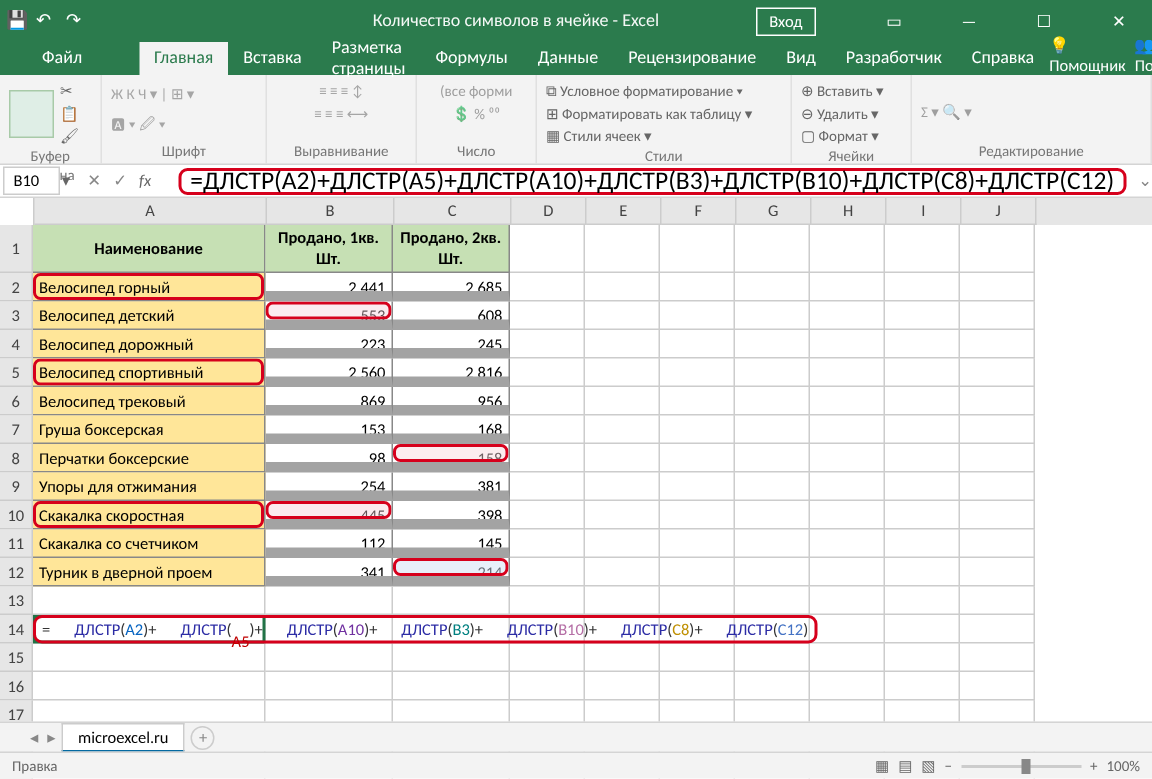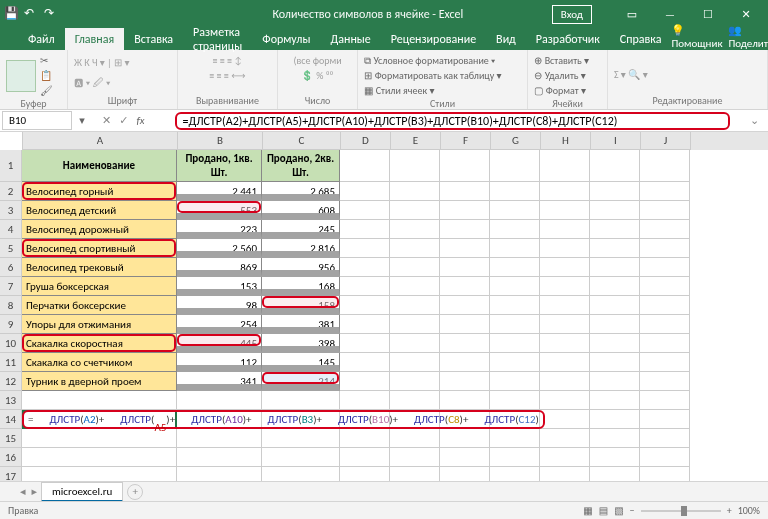--- a/index.html
+++ b/index.html
@@ -2,46 +2,46 @@
 <html><head>
 <meta charset="utf-8">
 <style>
 * { margin: 0; padding: 0; box-sizing: border-box; font-family: 'Segoe UI', Calibri, sans-serif; }
 body { width: 768px; height: 519px; background: #fff; overflow: hidden; font-size: 12px; }
 
 .titlebar { height: 28px; background: #2b7b4d; display: flex; align-items: center; justify-content: space-between; color: #fff; padding: 0 4px; }
 .titlebar .left { width: 180px; display: flex; gap: 4px; }
 .titlebar .win-icon { width: 16px; height: 16px; cursor: pointer; }
 .titlebar .center { font-size: 12px; opacity: 0.95; }
-.titlebar .right { display: flex; align-items: center; gap: 2px; justify-content: space-between; }
+.titlebar .right { display: flex; align-items: center; gap: 14px; justify-content: space-between; }
 .titlebar .login-btn { border: 1px solid #fff; padding: 2px 8px; font-size: 11px; margin-right: 20px; cursor: pointer; }
 .titlebar .win-btn { width: 36px; height: 26px; display: flex; align-items: center; justify-content: center; cursor: pointer; font-size: 11px; }
 
 .ribbon-tabs { height: 22px; background: #2b7b4d; display: flex; align-items: flex-end; color: #fff; font-size: 12px; padding-left: 18px; }
 .ribbon-tab { padding: 3px 10px; cursor: pointer; height: 22px; display: flex; align-items: center; }
-.ribbon-tab.active { background: #f3f3f3; color: #2b7b4d; }
+.ribbon-tab.active { background: #f3f3f3; color: #2b7b4d; margin-left: 28px; }
 .ribbon-tab.help { margin-left: 0; }
 .ribbon-right { margin-left: auto; display: flex; gap: 6px; padding-right: 8px; font-size: 11px; color: #fff; }
 .ribbon-right span { cursor: pointer; }
 
 .ribbon-body { height: 60px; background: #f3f3f3; border-bottom: 1px solid #d4d4d4; display: flex; font-size: 10px; color: #666; }
 .rib-group { border-right: 1px solid #e0e0e0; padding: 4px 6px 2px; display: flex; flex-direction: column; justify-content: space-between; }
 .rib-group .label { text-align: center; font-size: 10px; color: #777; }
 .rib-content { display: flex; gap: 4px; align-items: center; flex: 1; }
 .rib-icon { width: 20px; height: 20px; background: #dfeee6; border: 1px solid #a8caa8; }
 .rib-icon.big { width: 30px; height: 32px; }
 .rib-col { display: flex; flex-direction: column; gap: 2px; font-size: 10px; }
 .rib-line { white-space: nowrap; }
 
 .name-fx { height: 22px; display: flex; align-items: center; border-bottom: 1px solid #d4d4d4; font-size: 11px; }
 .name-box { width: 70px; border: 1px solid #ccc; padding: 2px 6px; margin-left: 2px; background: #fff; }
 .fx-dd { width: 20px; text-align: center; color: #666; }
 .fx-btns { display: flex; gap: 8px; padding: 0 10px; color: #888; }
 .fx-lbl { font-style: italic; color: #666; }
-.formula-bar { flex: 1; margin: 0 20px; height: 18px; border: 2px solid #d6001c; border-radius: 6px; padding: 0 6px; display: flex; align-items: center; font-size: 12px; background: #fff; }
+.formula-bar { flex: 1; margin: 0 8px; height: 18px; border: 2px solid #d6001c; border-radius: 6px; padding: 0 6px; display: flex; align-items: center; font-size: 17px; background: #fff; }
 .fx-expand { width: 18px; color: #888; cursor: pointer; }
 
 .grid-wrap { position: relative; }
 .col-headers { display: flex; margin-left: 22px; background: #e6e6e6; border-left: 1px solid #ccc; }
 .col-h { border-right: 1px solid #ccc; border-bottom: 1px solid #ccc; text-align: center; font-size: 11px; color: #444; height: 18px; line-height: 18px; cursor: pointer; }
 .rows { }
 .row { display: flex; }
 .row-h { width: 22px; background: #e6e6e6; border-right: 1px solid #ccc; border-bottom: 1px solid #ccc; text-align: center; font-size: 11px; color: #444; height: 19px; line-height: 19px; cursor: pointer; }
 .cell { border-right: 1px solid #ccc; border-bottom: 1px solid #ccc; height: 19px; line-height: 19px; padding: 0 4px; font-size: 11px; overflow: hidden; position: relative; }
 

